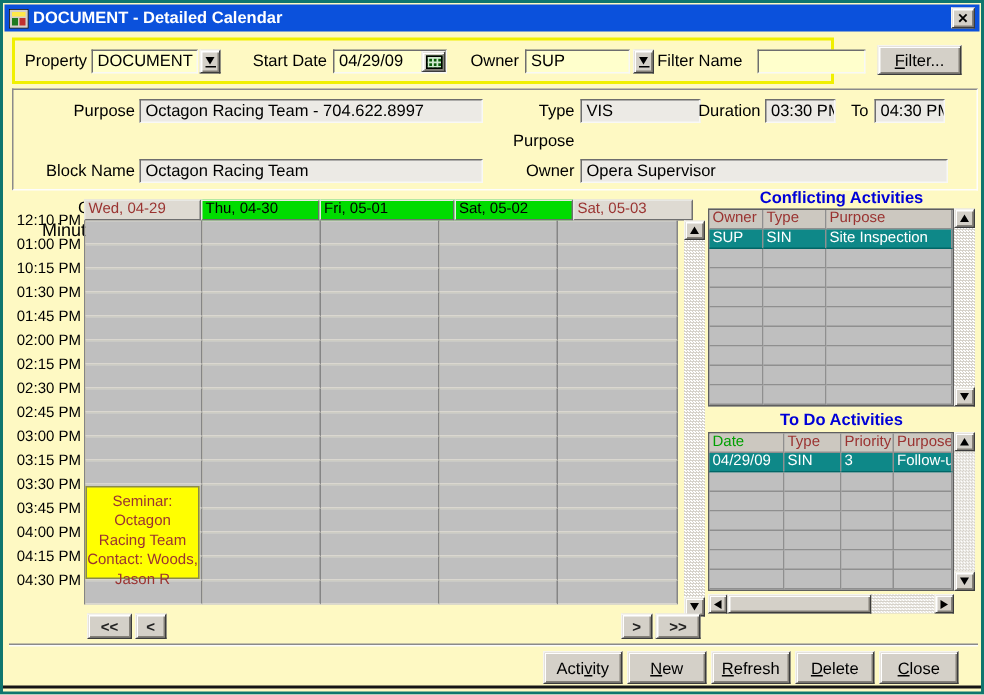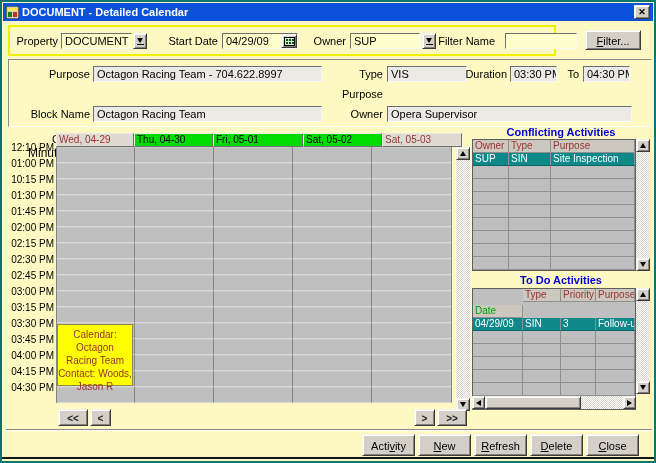--- a/index.html
+++ b/index.html
@@ -283,21 +283,21 @@
       </div>
       <div class="gridrow">
         <div class="cell" style="width: 78px;"></div>
         <div class="cell" style="width: 79px;"></div>
         <div class="cell" style="width: 79px;"></div>
         <div class="cell" style="width: 79px;"></div>
         <div class="cell" style="width: 80px;"></div>
       </div>
     </div>
   <div class="eventbox" id="eventbox" style="left: 55px; width: 76px; top: 322px; height: 62px;">
-      <div>Calendar: Octagon</div>
+      <div>Seminar: Octagon</div>
       <div>Racing Team</div>
       <div>Contact: Woods,</div>
       <div>Jason R</div>
     </div>
 
   <div class="vsb" style="left:454px;top:145px;height:264px;">
     <span class="sbbtn raised">
         <span class="tri-up"></span>
       </span>
     <span class="sbtrack"></span>
@@ -373,21 +373,21 @@
       <span class="sbbtn raised">
           <span class="tri-down"></span>
         </span>
     </div>
   </div>
 
   <div class="paneltitle" style="top:272px;">To Do Activities</div>
   <div class="ptable" style="left:470px;top:286px;">
     <div class="tblgrid" id="todotable">
         <div class="trow thead">
-          <div class="tcell green" style="width: 50px; margin-top: 16px;">Date</div>
+          <div class="tcell green" style="width: 50px;">Date</div>
           <div class="tcell" style="width: 38px;">Type</div>
           <div class="tcell" style="width: 35px;">Priority</div>
           <div class="tcell" style="width: 39px;">Purpose</div>
         </div>
         <div class="trow sel">
           <div class="tcell" style="width: 50px;">04/29/09</div>
           <div class="tcell" style="width: 38px;">SIN</div>
           <div class="tcell" style="width: 35px;">3</div>
           <div class="tcell" style="width: 39px;">Follow-up</div>
         </div>

